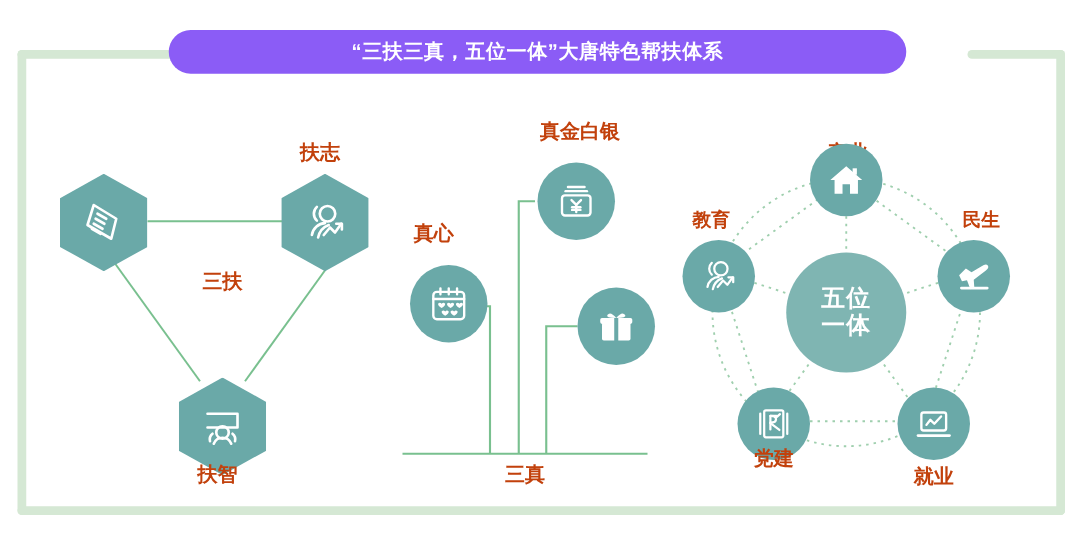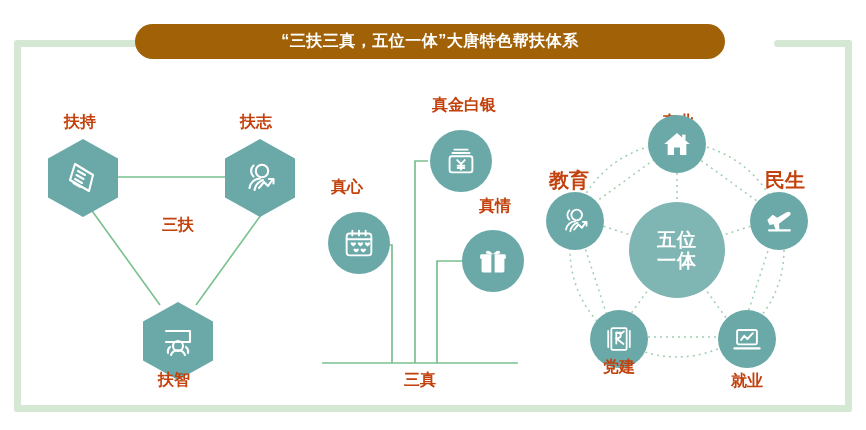--- a/index.html
+++ b/index.html
@@ -15,32 +15,32 @@
   .edge{position:absolute;background:#d5e8d4;}
   .edge-top-l{left:14px;top:40px;width:125px;height:7px;border-radius:4px;}
   .edge-top-r{right:14px;top:40px;width:78px;height:7px;border-radius:4px;}
   .edge-bot{left:14px;bottom:18px;width:838px;height:7px;border-radius:4px;}
   .edge-left{left:14px;top:40px;width:7px;height:372px;border-radius:4px;}
   .edge-right{right:14px;top:40px;width:7px;height:372px;border-radius:4px;}
 
   
   .banner{
     left:135px;top:24px;width:590px;height:35px;
-    background:#a16207;border-radius:18px;
+    background:#8b5cf6;border-radius:18px;
     display:flex;align-items:center;justify-content:center;
     color:#ffffff;font-size:16px;font-weight:bold;letter-spacing:.5px;
     white-space:nowrap;
   }
 
   
   .lbl{
     color:#c2410c;font-size:16px;font-weight:bold;
     white-space:nowrap;text-align:center;
   }
-  .lbl-sm{font-size:20px;}
+  .lbl-sm{font-size:15px;}
 
   
   .hex{
     width:70px;height:78px;background:#6aa9a8;
     clip-path:polygon(50% 0%,100% 25%,100% 75%,50% 100%,0% 75%,0% 25%);
     display:flex;align-items:center;justify-content:center;
   }
   .circ{
     border-radius:50%;background:#6aa9a8;
     display:flex;align-items:center;justify-content:center;
@@ -68,21 +68,20 @@
   <div class="abs banner">
     <span>“三扶三真，五位一体”大唐特色帮扶体系</span>
   </div>
 
   <svg class="lines" width="866" height="430">
     <line x1="118" y1="177" x2="238" y2="177" stroke="#79c08f" stroke-width="1.6"></line>
     <line x1="90" y1="208" x2="160" y2="305" stroke="#79c08f" stroke-width="1.6"></line>
     <line x1="266" y1="208" x2="196" y2="305" stroke="#79c08f" stroke-width="1.6"></line>
   </svg>
 
-  <div class="abs lbl" style="left:40px;top:112px;width:80px;">扶持</div>
   <div class="abs hex ico" style="left:48px;top:139px;">
     <svg width="40" height="40" viewBox="0 0 40 40" fill="none" stroke="#ffffff" stroke-width="2.1" stroke-linecap="round" stroke-linejoin="round">
       <path d="M12 6 L30 17 L26 33 L7 22 Z"></path>
       <path d="M15 13 L22 17"></path>
       <path d="M13.5 17 L20.5 21"></path>
       <path d="M12 21 L19 25"></path>
       <path d="M10.5 25 L17.5 29"></path>
     </svg>
   </div>
 
@@ -138,21 +137,20 @@
       <rect x="8" y="15" width="24" height="17" rx="2.5"></rect>
       <path d="M11 11.5 L29 11.5"></path>
       <path d="M13 8 L27 8"></path>
       <path d="M16 19 L20 23 L24 19"></path>
       <path d="M20 23 L20 29"></path>
       <path d="M16.5 25 L23.5 25"></path>
       <path d="M16.5 27.3 L23.5 27.3"></path>
     </svg>
   </div>
 
-  <div class="abs lbl" style="left:455px;top:196px;width:80px;">真情</div>
   <div class="abs circ ico" style="left:462px;top:230px;width:62px;height:62px;">
     <svg width="38" height="38" viewBox="0 0 40 40" fill="none" stroke="#ffffff" stroke-width="2" stroke-linecap="round" stroke-linejoin="round">
       <rect x="8" y="17" width="24" height="15" rx="1.5" fill="#ffffff" stroke="none"></rect>
       <rect x="6.5" y="13" width="27" height="5" rx="1.5" fill="#ffffff" stroke="none"></rect>
       <rect x="18.3" y="12" width="3.4" height="21" fill="#6aa9a8" stroke="none"></rect>
       <path d="M20 13 q-5 -6 -7.5 -2.5 q-1.5 2.5 7.5 2.5 z" fill="#ffffff" stroke="none"></path>
       <path d="M20 13 q5 -6 7.5 -2.5 q1.5 2.5 -7.5 2.5 z" fill="#ffffff" stroke="none"></path>
     </svg>
   </div>
 

